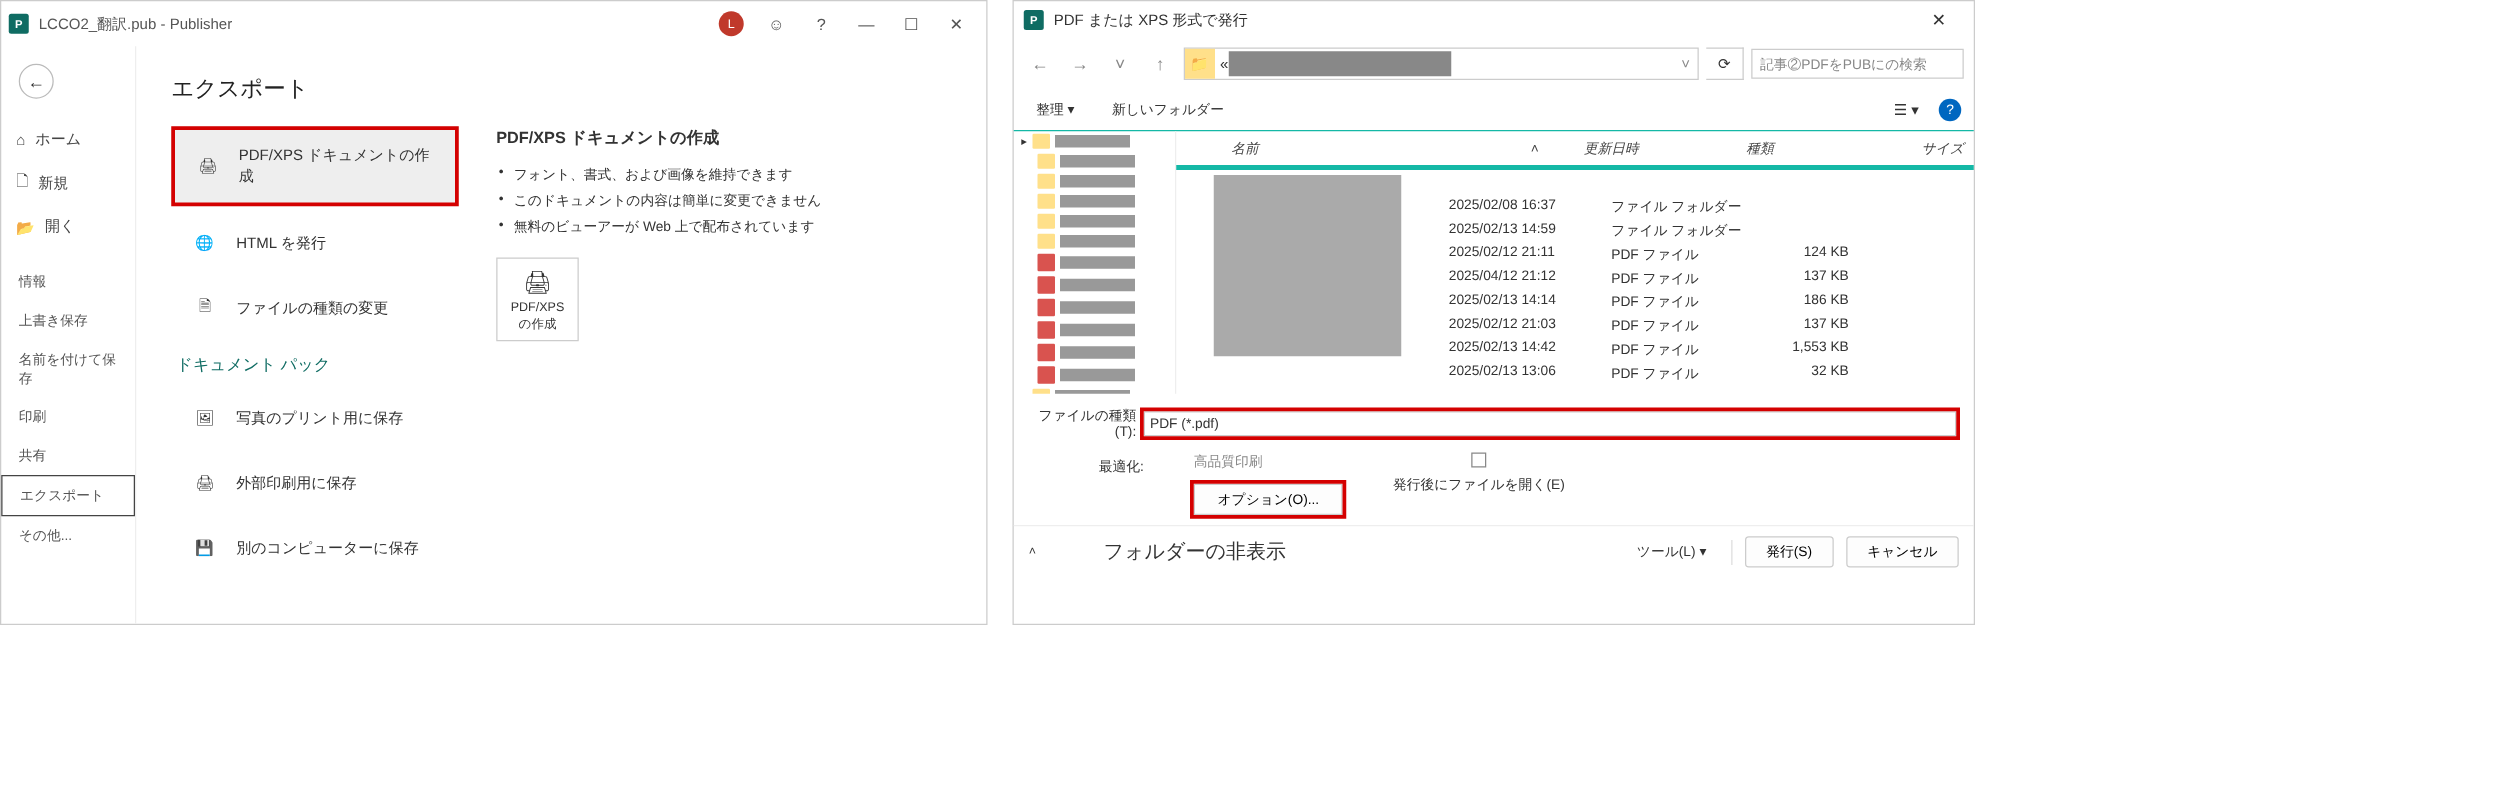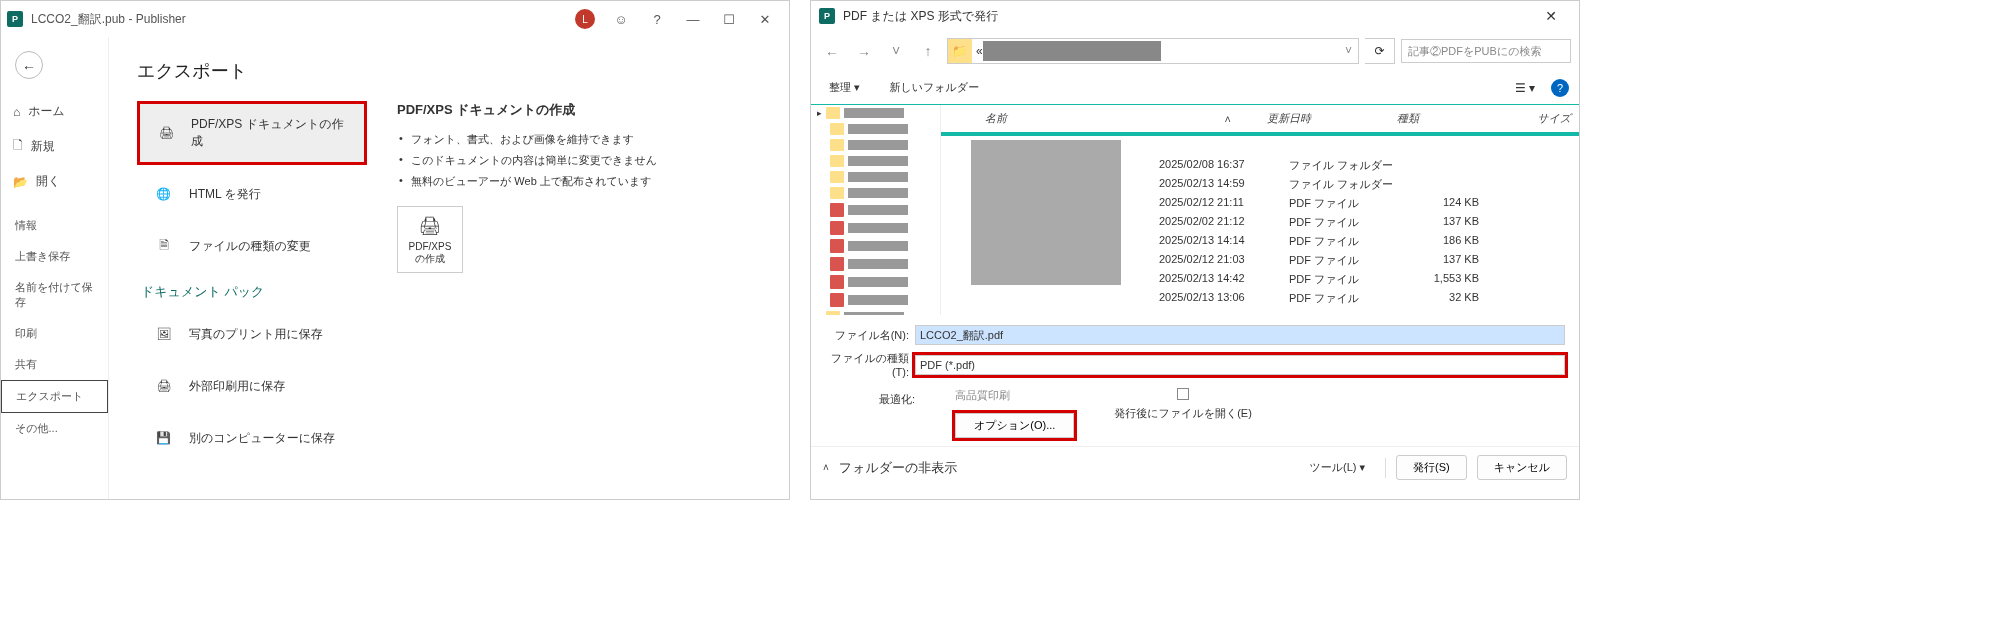--- a/index.html
+++ b/index.html
@@ -73,21 +73,21 @@
 .field-row .inp { flex: 1; border: 1px solid #ccc; height: 20px; padding: 0 4px; font-size: 11px; display: flex; align-items: center; }
 .field-row .inp.sel { background: #cce4ff; }
 .field-row.hl .inp { outline: 3px solid #d40000; }
 .opt-row { display: flex; align-items: flex-start; margin-top: 10px; gap: 40px; }
 .opt-row .lbl2 { width: 90px; text-align: right; padding-top: 4px; font-size: 11px; }
 .opt-row .col2 { display: flex; flex-direction: column; gap: 10px; }
 .opt-btn { border: 1px solid #ccc; padding: 4px 18px; background: #fdfdfd; outline: 3px solid #d40000; font-size: 11px; }
 .chk { display: flex; align-items: center; gap: 6px; font-size: 11px; flex-direction: column; }
 .chk .box { width: 12px; height: 12px; border: 1px solid #888; }
 .w2-footer { display: flex; align-items: center; padding: 8px 12px; border-top: 1px solid #eee; gap: 10px; }
-.w2-footer .toggle { font-size: 13px; color: #333; }
+.w2-footer .toggle { font-size: 16px; color: #333; margin-left: 44px; }
 .w2-footer .spacer { flex: 1; }
 .w2-footer .fbtn { border: 1px solid #ccc; padding: 4px 16px; border-radius: 3px; font-size: 11px; background: #fdfdfd; }
 .w2-footer .tool { font-size: 11px; padding: 4px 10px; }
 </style>
 </head>
 <body>
 
 <div class="window w1">
   <div class="w1-title">
     <div class="app-icon">P</div>
@@ -296,21 +296,21 @@
               <div class="c-date">2025/02/13 14:59</div>
               <div class="c-type">ファイル フォルダー</div>
               <div class="c-size"></div>
             </div>
             <div class="row">
               <div class="c-date">2025/02/12 21:11</div>
               <div class="c-type">PDF ファイル</div>
               <div class="c-size">124 KB</div>
             </div>
             <div class="row">
-              <div class="c-date">2025/02/02 21:12</div>
+              <div class="c-date">2025/04/12 21:12</div>
               <div class="c-type">PDF ファイル</div>
               <div class="c-size">137 KB</div>
             </div>
             <div class="row">
               <div class="c-date">2025/02/13 14:14</div>
               <div class="c-type">PDF ファイル</div>
               <div class="c-size">186 KB</div>
             </div>
             <div class="row">
               <div class="c-date">2025/02/12 21:03</div>
@@ -325,26 +325,20 @@
             <div class="row">
               <div class="c-date">2025/02/13 13:06</div>
               <div class="c-type">PDF ファイル</div>
               <div class="c-size">32 KB</div>
             </div>
           </div>
       </div>
     </div>
   </div>
   <div class="w2-bottom">
-    <div class="field-row">
-      <div class="lbl">ファイル名(N):</div>
-      <div class="inp sel">
-          <span>LCCO2_翻訳.pdf</span>
-        </div>
-    </div>
     <div class="field-row hl">
       <div class="lbl">ファイルの種類(T):</div>
       <div class="inp">
           <span>PDF (*.pdf)</span>
         </div>
     </div>
     <div class="opt-row">
       <div class="lbl2">最適化:</div>
       <div class="col2">
         <div style="color:#888;font-size:11px">高品質印刷</div>

